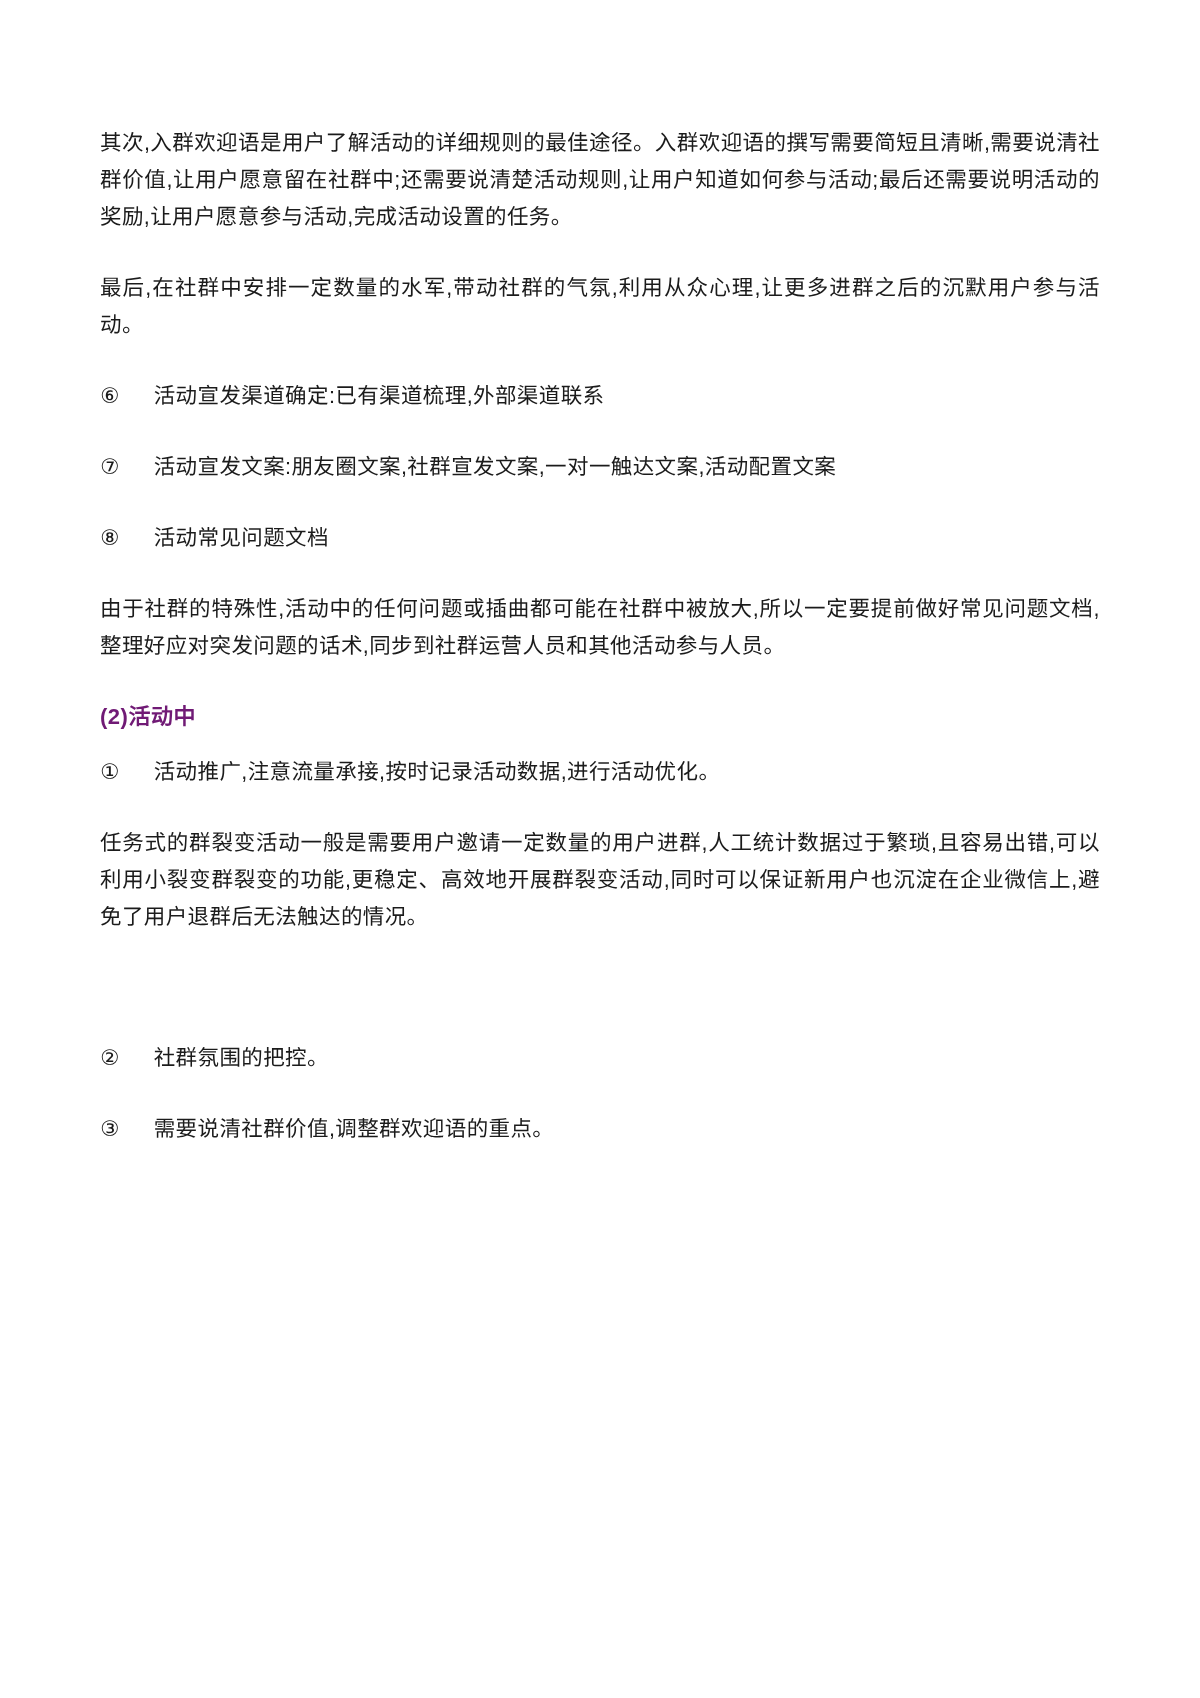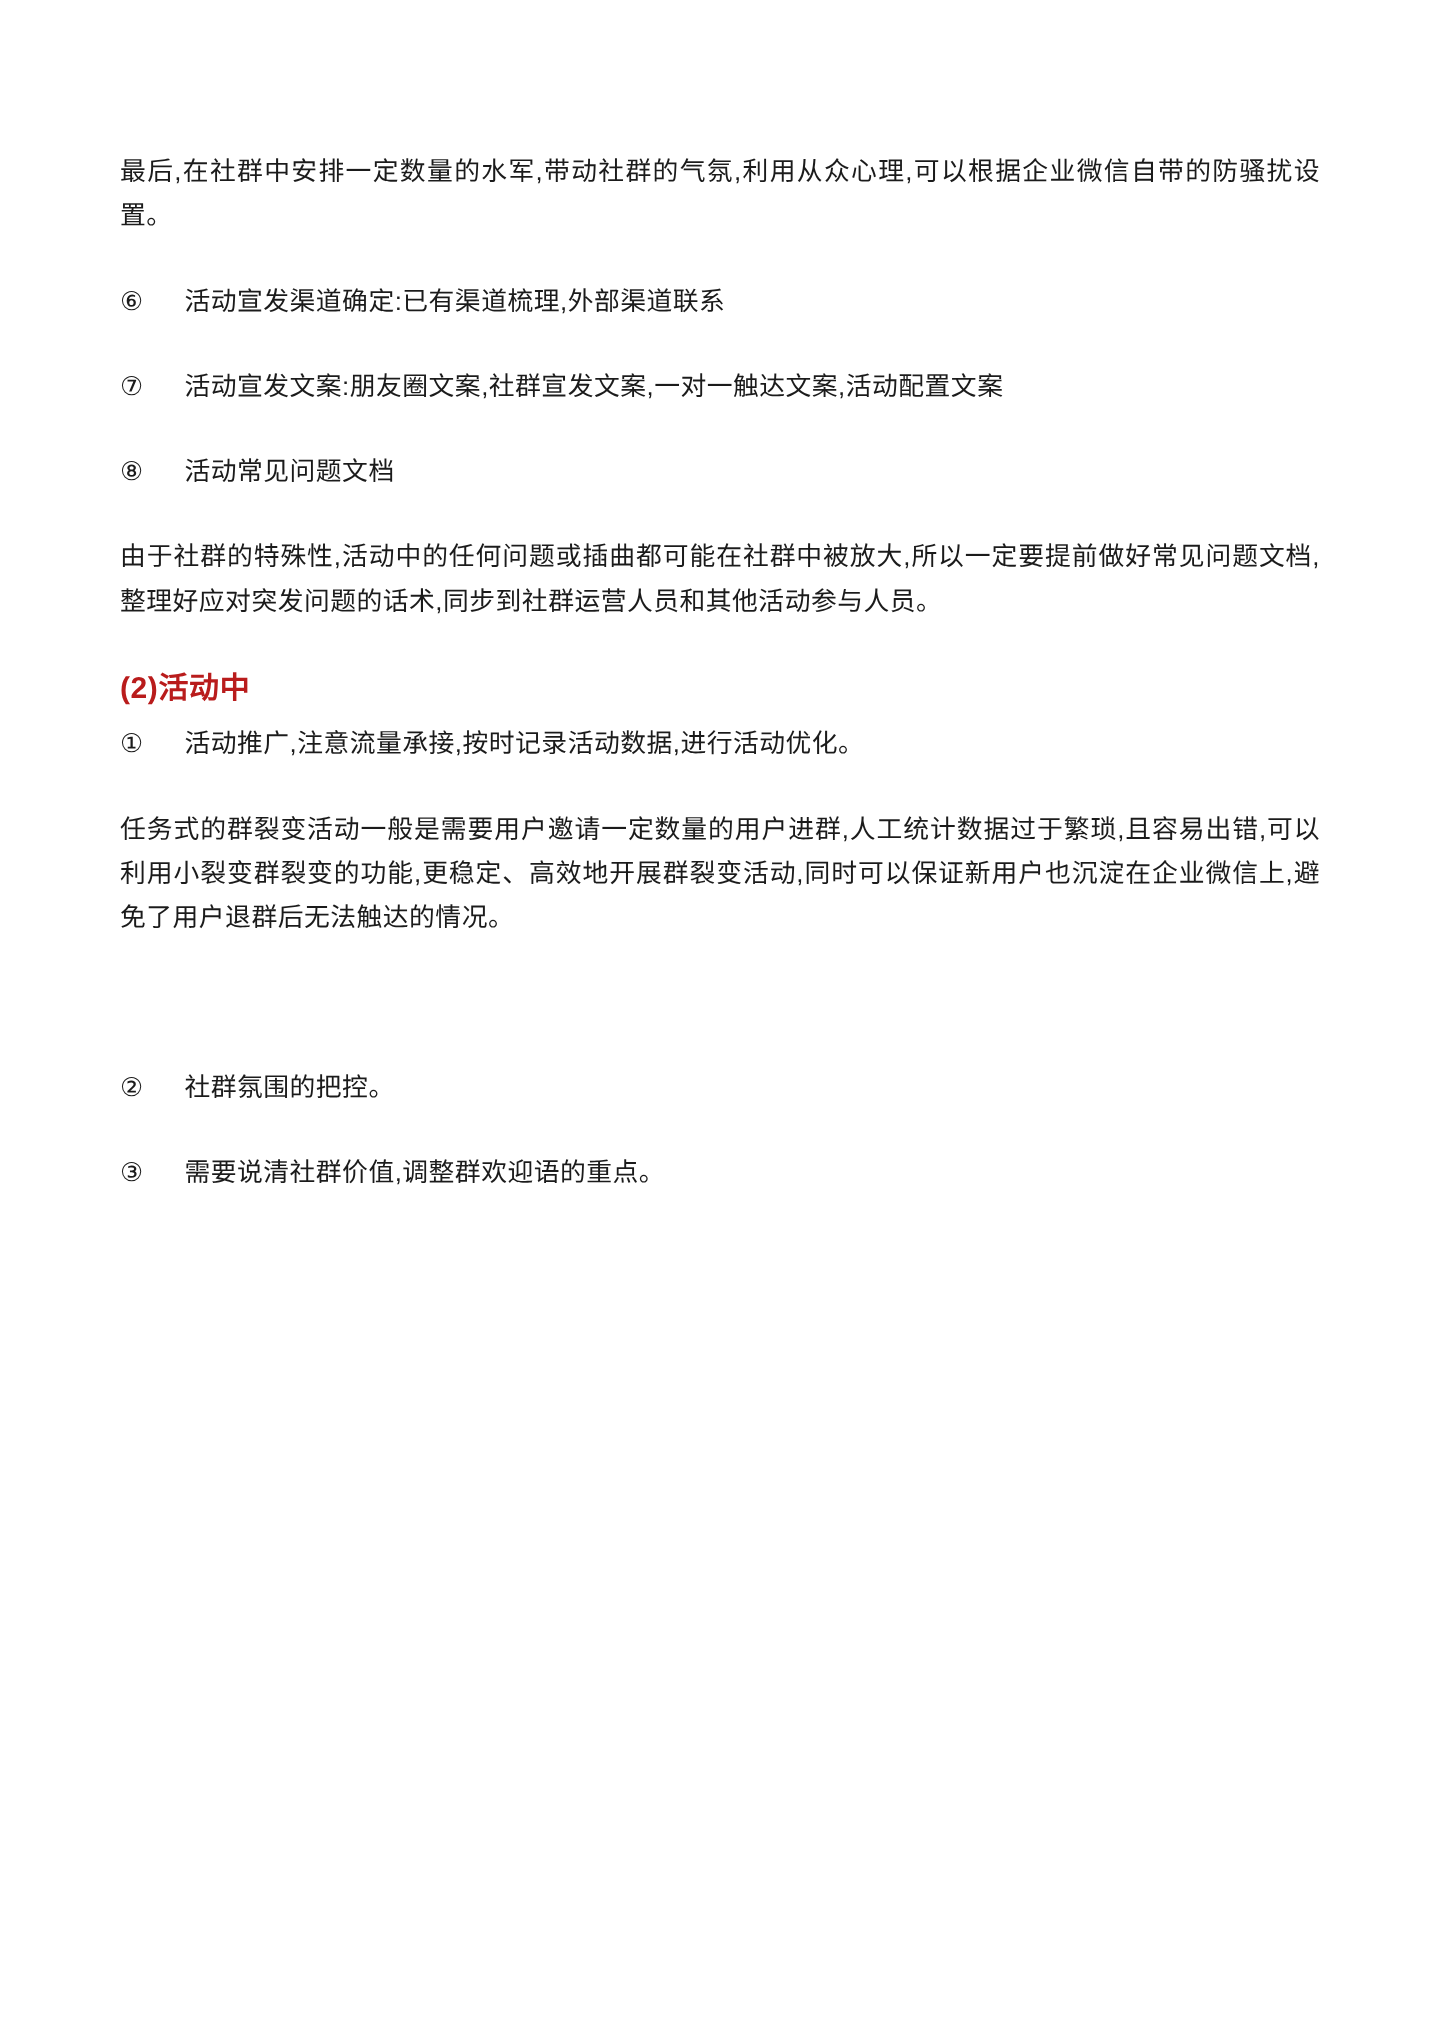--- a/index.html
+++ b/index.html
@@ -46,38 +46,39 @@
   .list-item .marker {
     flex: 0 0 auto;
     margin-right: 14px;
     font-weight: 500;
   }
   .list-item .item-text {
     flex: 1 1 auto;
     margin-left: 20px;
   }
   h2.section-heading {
-    margin: 0 0 8px 0;
-    font-size: 25px;
+    margin: 0 0 20px 0;
+    font-size: 22px;
     line-height: 1.6;
     font-weight: 800;
     letter-spacing: 0.5px;
-    color: #b91c1c;
+    color: #701a75;
   }
   .gap-lg { height: 70px; }
 </style>
 </head>
 <body>
 
 <div class="page">
   <div class="doc-body">
 
+    <p class="para">其次,入群欢迎语是用户了解活动的详细规则的最佳途径。入群欢迎语的撰写需要简短且清晰,需要说清社群价值,让用户愿意留在社群中;还需要说清楚活动规则,让用户知道如何参与活动;最后还需要说明活动的奖励,让用户愿意参与活动,完成活动设置的任务。</p>
 
 
-    <p class="para">最后,在社群中安排一定数量的水军,带动社群的气氛,利用从众心理,可以根据企业微信自带的防骚扰设置。</p>
+    <p class="para">最后,在社群中安排一定数量的水军,带动社群的气氛,利用从众心理,让更多进群之后的沉默用户参与活动。</p>
 
     <div class="list-item">
       <span class="marker">⑥</span>
       <span class="item-text">活动宣发渠道确定:已有渠道梳理,外部渠道联系</span>
     </div>
 
     <div class="list-item">
       <span class="marker">⑦</span>
       <span class="item-text">活动宣发文案:朋友圈文案,社群宣发文案,一对一触达文案,活动配置文案</span>
     </div>

